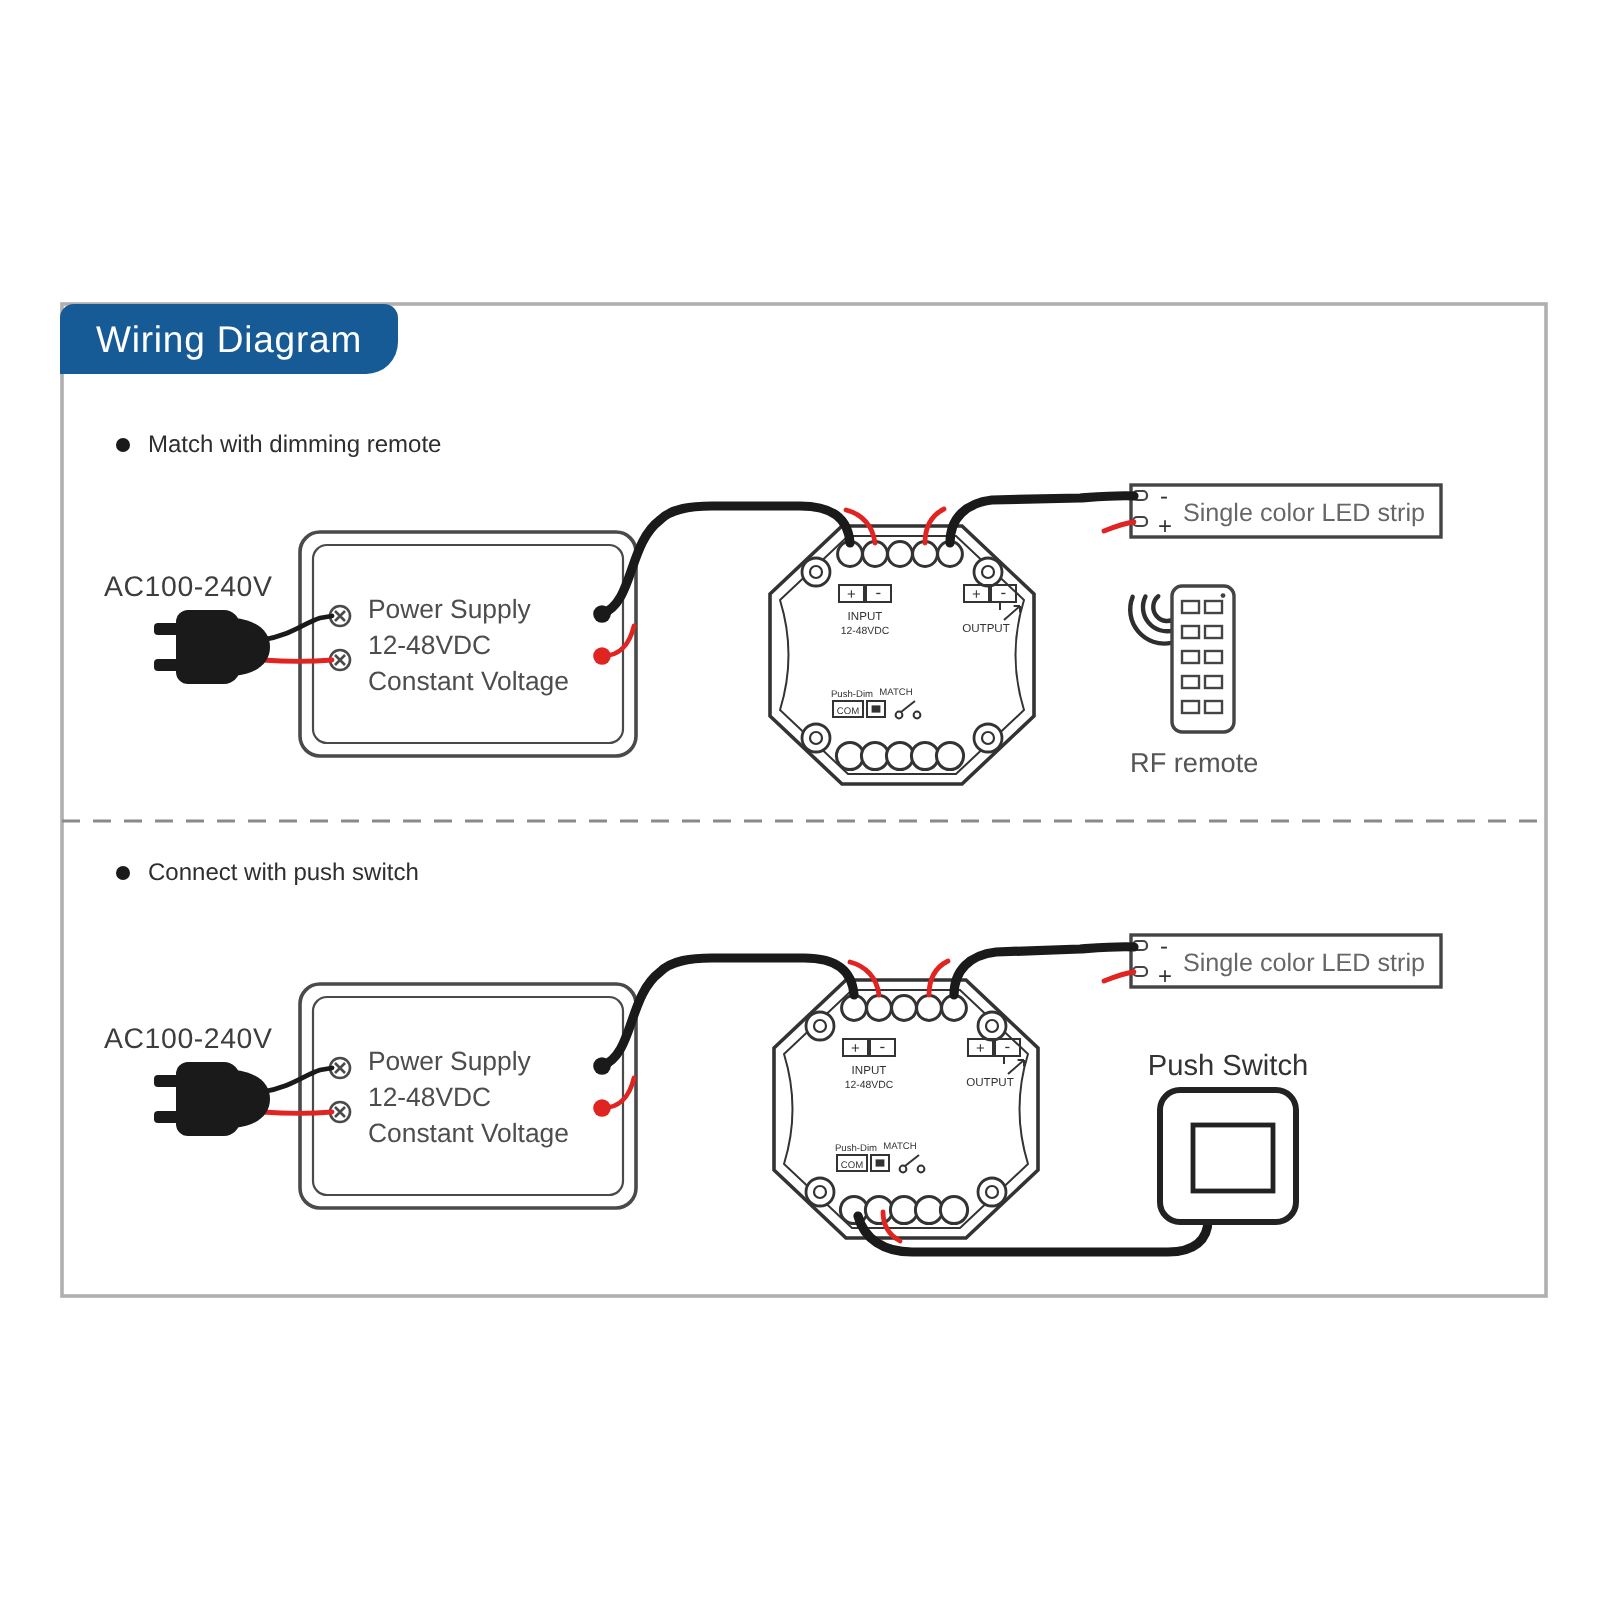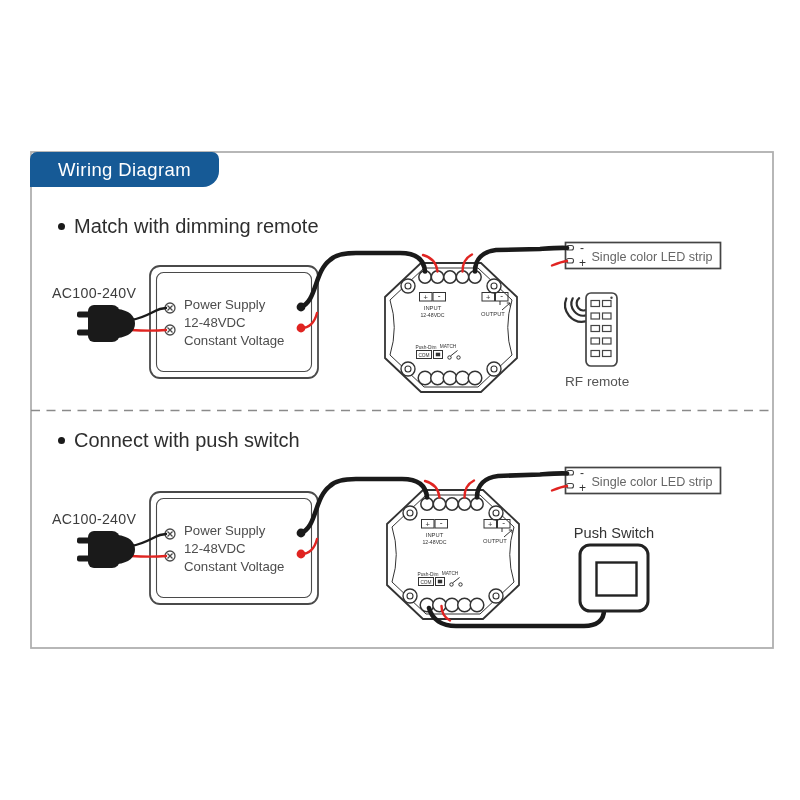--- a/index.html
+++ b/index.html
@@ -1,27 +1,27 @@
 <!DOCTYPE html>
 <html><head>
 <meta charset="utf-8">
 <style>
   html,body{margin:0;padding:0;background:#fff;}
   body{width:800px;height:800px;position:relative;font-family:"Liberation Sans",sans-serif;}
   #stage{position:absolute;left:0;top:0;width:800px;height:800px;}
   svg{font-family:"Liberation Sans",sans-serif;}
   .header-box{
-    position:absolute;left:30px;top:152px;width:189px;height:35px;
+    position:absolute;left:30px;top:152px;width:169px;height:35px;
     background:#165A96;border-radius:7px 7px 16px 0;
     display:flex;align-items:center;justify-content:center;
     color:#fff;font-size:18.5px;letter-spacing:.4px;
   }
   .section-heading{
     position:absolute;left:58px;display:flex;align-items:center;gap:9px;
-    color:#2e2e2e;font-size:20px;
+    color:#2e2e2e;font-size:12px;
   }
   .section-heading .bullet{
     width:7px;height:7px;background:#1a1a1a;border-radius:50%;flex:0 0 auto;
   }
   .sh1{top:215px;}
   .sh2{top:429px;justify-content:space-between;}
 </style>
 </head>
 <body>
 

